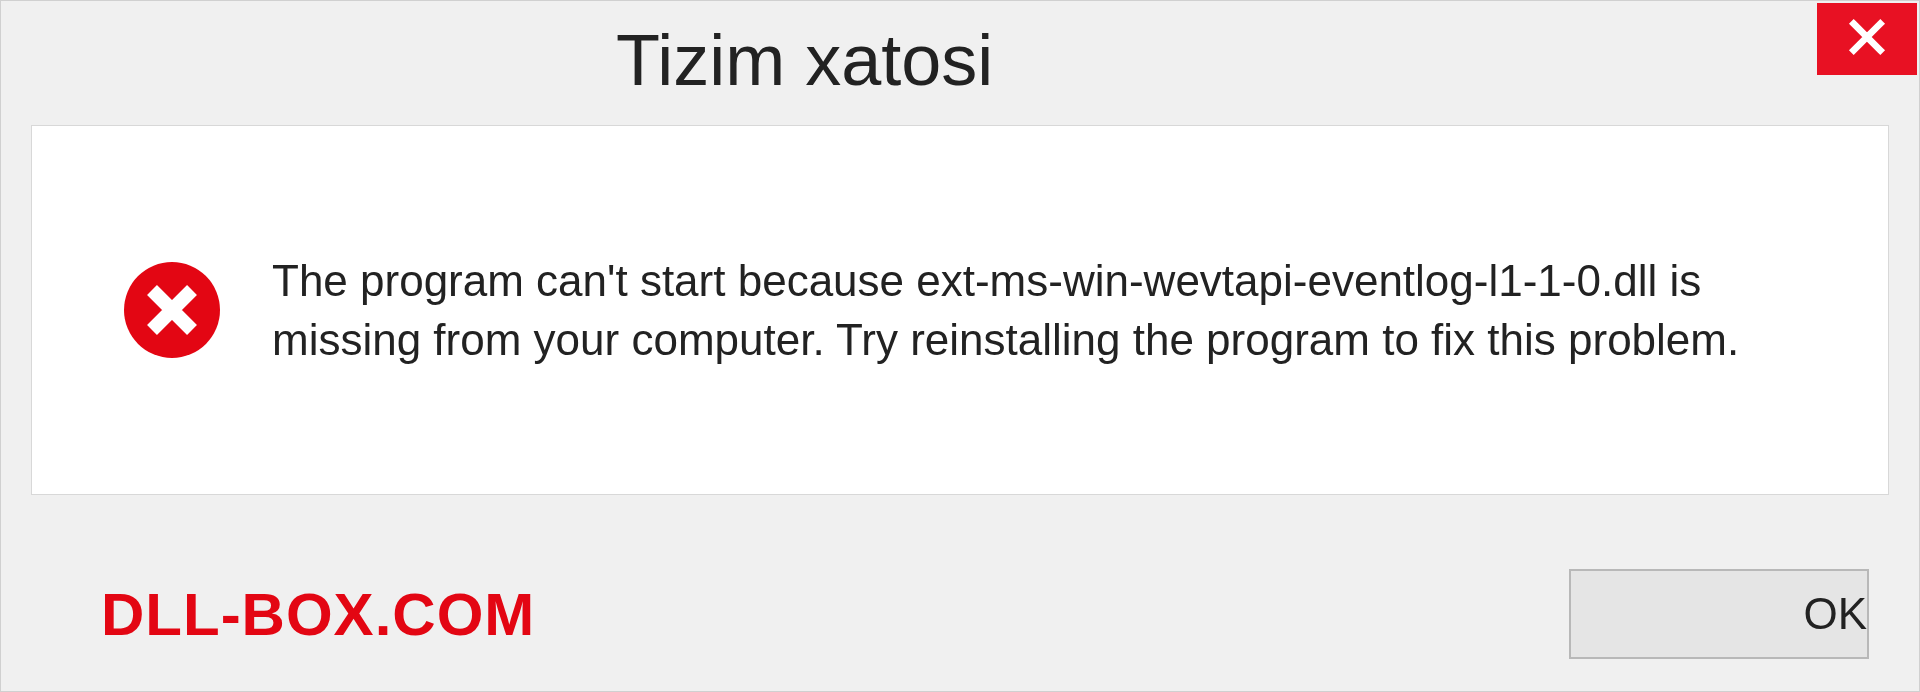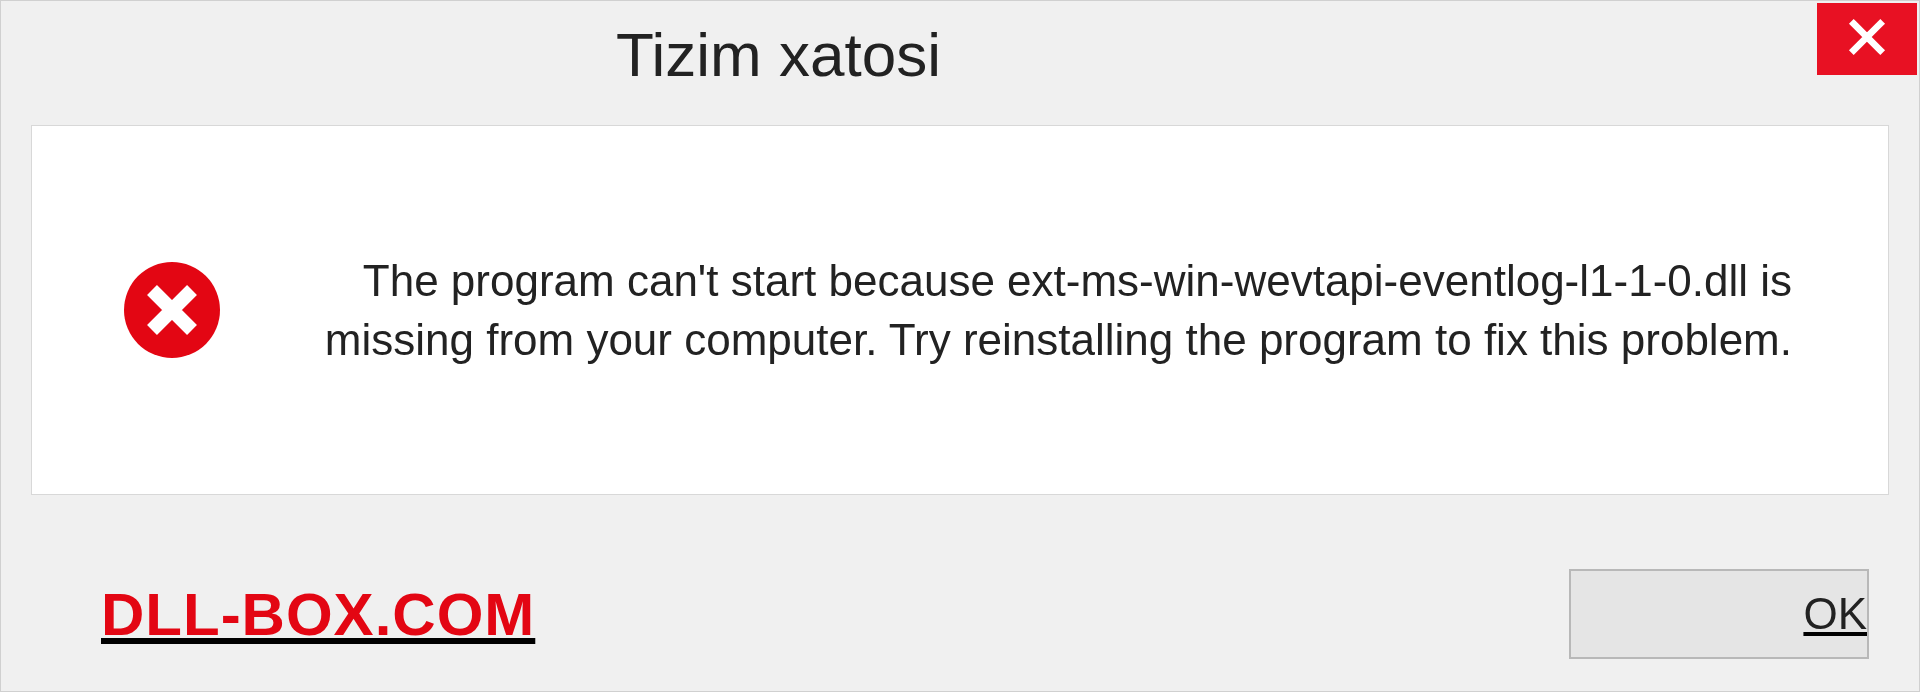--- a/index.html
+++ b/index.html
@@ -16,21 +16,21 @@
       border: 1px solid #d0d0d0;
     }
     .title-bar {
       display: flex;
       justify-content: space-between;
       align-items: flex-start;
       height: 110px;
       position: relative;
     }
     .title-text {
-      font-size: 62px;
+      font-size: 72px;
       font-weight: 400;
       color: #222;
       margin-left: 615px;
       margin-top: 18px;
     }
     .close-button {
       width: 100px;
       height: 72px;
       background: #e81123;
       display: flex;
@@ -45,21 +45,20 @@
       height: 40px;
     }
     .message-panel {
       margin: 14px 30px 0 30px;
       background: #fff;
       border: 1px solid #d8d8d8;
       height: 370px;
       display: flex;
       align-items: center;
       padding: 0 40px;
-      text-align: right;
     }
     .error-icon {
       width: 100px;
       height: 100px;
       flex-shrink: 0;
       margin-right: 50px;
       margin-left: 50px;
     }
     .error-icon svg {
       width: 100%;
@@ -74,21 +73,20 @@
     .bottom-bar {
       position: absolute;
       bottom: 0;
       left: 0;
       right: 0;
       height: 150px;
       display: flex;
       justify-content: space-between;
       align-items: center;
       padding: 0 40px 4px 100px;
-      text-decoration: underline;
     }
     .watermark {
       font-size: 60px;
       font-weight: 900;
       color: #e30613;
       letter-spacing: 1px;
       font-family: Arial, sans-serif;
     }
     .ok-button {
       width: 300px;

